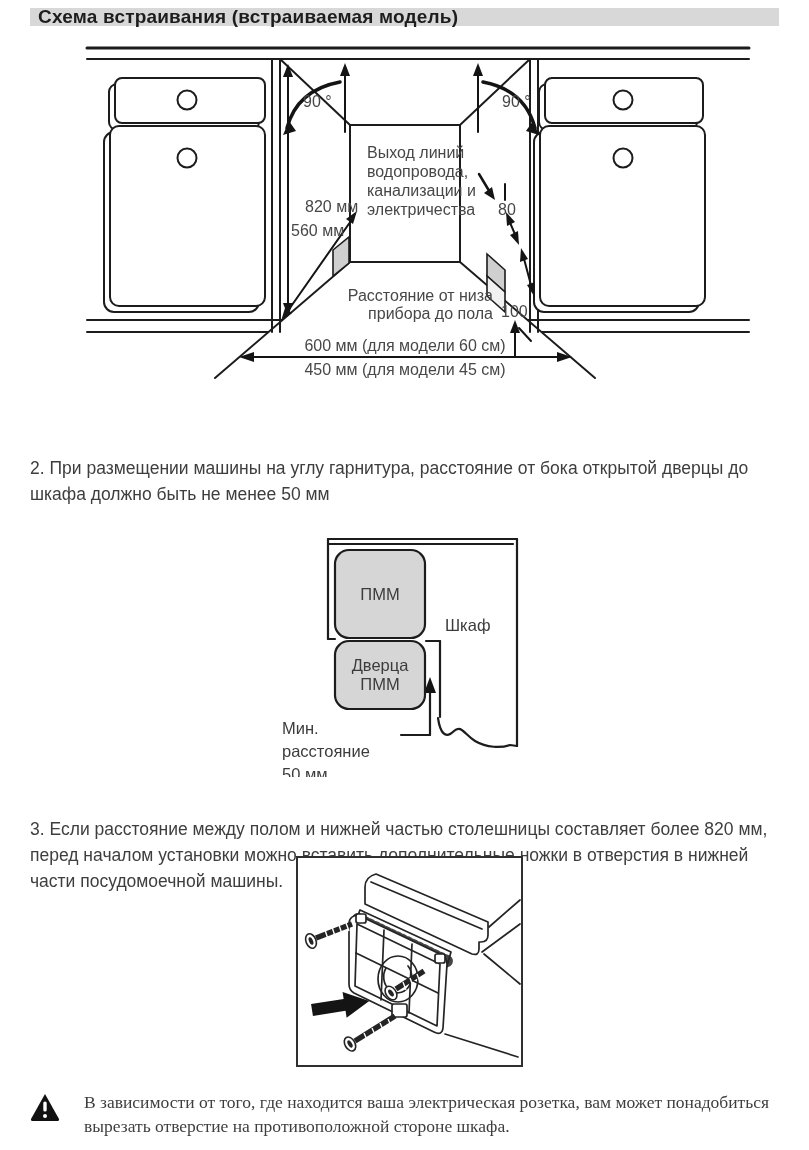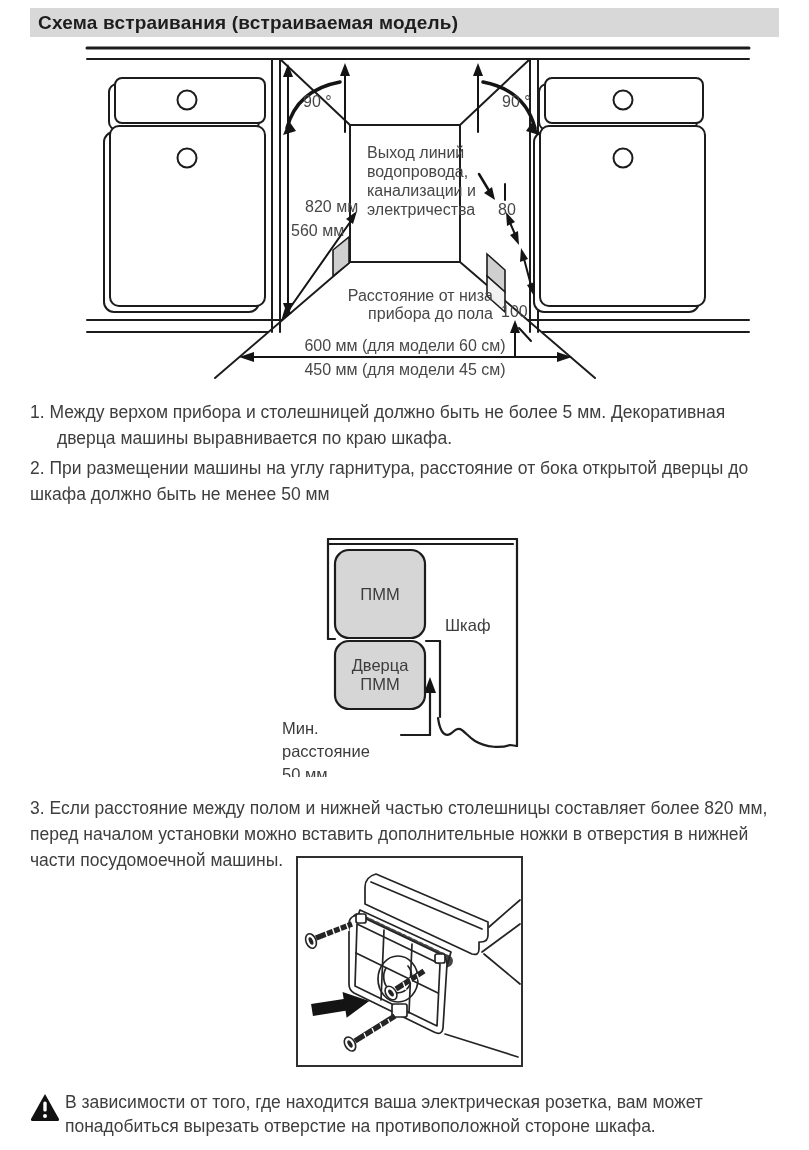--- a/index.html
+++ b/index.html
@@ -3,31 +3,31 @@
 <meta charset="utf-8">
 <style>
   :root{
     --c-header_bg:#d8d8d8; --c-line:#1c1c1c; --c-text:#3e3e3e;
     --c-diagram_text:#474747; --c-shade:#d6d6d6; --c-patch:#cfcfcf;
   }
   *{margin:0;padding:0;box-sizing:border-box;}
   html,body{background:#fff;}
   .page{position:relative;width:809px;height:1150px;background:#fff;overflow:hidden;
         font-family:"Liberation Sans",sans-serif;color:var(--c-text);}
-  .header-bar{position:absolute;left:30px;top:8px;width:749px;height:29px;
+  .header-bar{position:absolute;left:30px;top:8px;width:749px;height:18px;
         background:var(--c-header_bg);display:flex;align-items:center;}
   .header-bar span{font-size:19px;font-weight:bold;color:#1d1d1d;padding-left:8px;letter-spacing:.2px;}
   .main-diagram{position:absolute;left:35px;top:40px;}
   .para{position:absolute;left:30px;width:754px;font-size:17.5px;line-height:26px;color:var(--c-text);}
   .para.hang{padding-left:27px;text-indent:-27px;}
-  .p1{top:399px;} .p2{top:455px;} .p3{top:795px;}
+  .p1{top:399px;} .p2{top:455px;} .p3{top:816px;}
   .corner-diagram{position:absolute;left:278px;top:527px;}
   .dw-box{position:absolute;left:296px;top:856px;width:227px;height:211px;
         border:2px solid #2f2f2f;background:#fff;}
-  .warning{position:absolute;left:30px;top:1090px;width:762px;display:flex;gap:5px;}
+  .warning{position:absolute;left:30px;top:1090px;width:762px;display:flex;gap:24px;font-family:Liberation Serif, serif;}
   .warning .wtext{font-size:17.5px;line-height:24px;color:var(--c-text);flex:1;}
   .dtext{font-family:"Liberation Sans",sans-serif;font-size:16px;fill:var(--c-diagram_text);}
   .ctext{font-family:"Liberation Sans",sans-serif;font-size:16.5px;fill:#3c3c3c;}
 </style>
 </head>
 <body>
 
 <div class="page">
 
   <div class="header-bar">
@@ -122,21 +122,20 @@
     <text class="dtext" x="332" y="156">канализации и</text>
     <text class="dtext" x="332" y="175">электричества</text>
     <text class="dtext" x="463" y="175">80</text>
     <text class="dtext" x="466" y="277">100</text>
     <text class="dtext" x="458" y="261" text-anchor="end">Расстояние от низа</text>
     <text class="dtext" x="458" y="279" text-anchor="end">прибора до пола</text>
     <text class="dtext" x="370" y="311" text-anchor="middle">600 мм (для модели 60 см)</text>
     <text class="dtext" x="370" y="335" text-anchor="middle">450 мм (для модели 45 см)</text>
   </svg>
 
-  <p class="para hang p1">1. Между верхом прибора и столешницей должно быть не более 5 мм. Декоративная дверца машины выравнивается по краю шкафа.</p>
   <p class="para p2">2. При размещении машины на углу гарнитура, расстояние от бока открытой дверцы до шкафа должно быть не менее 50 мм</p>
 
   <svg class="corner-diagram" width="270" height="250" viewBox="0 0 270 250">
     <g stroke="#1c1c1c" stroke-width="2.2" fill="none" stroke-linecap="round" stroke-linejoin="round">
       <path d="M50,12 H239"></path>
         <path d="M50,17 H235"></path>
       <path d="M50,12 V112"></path>
         <path d="M50,112 H57"></path>
       <path d="M239,12 V219"></path>
       <path d="M148,114 H162"></path>

